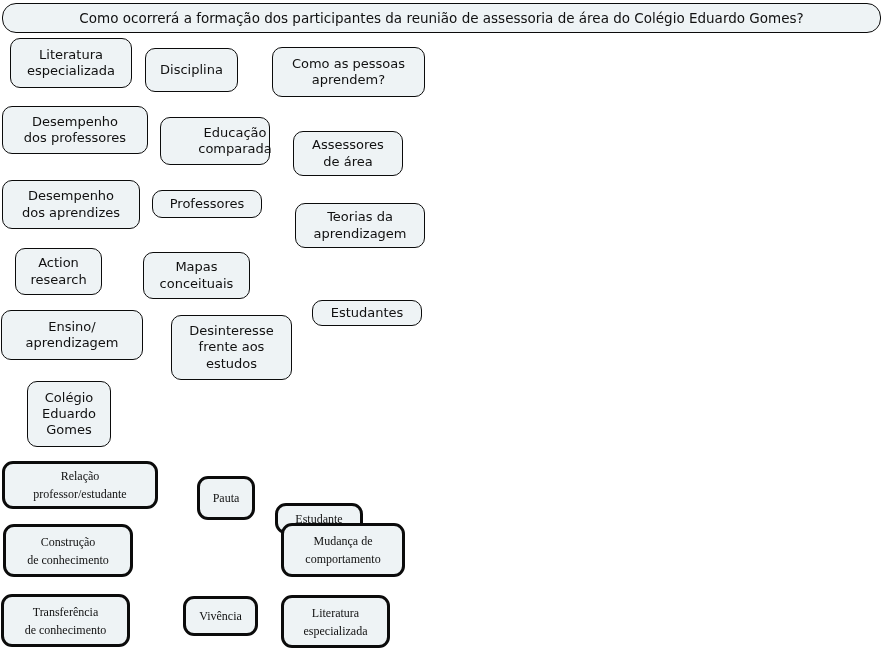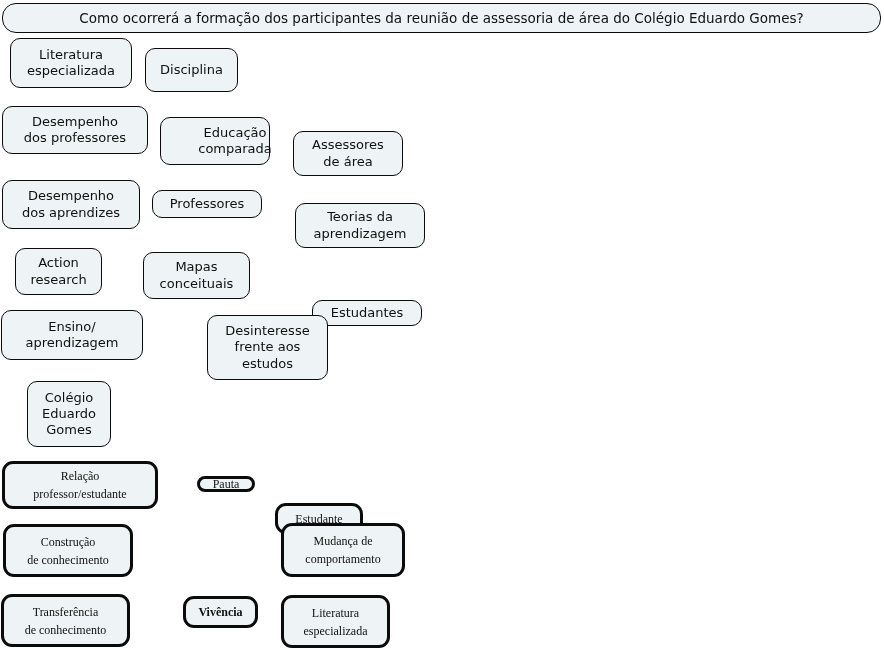--- a/index.html
+++ b/index.html
@@ -46,50 +46,52 @@
 </style>
 </head>
 <body>
 
 <div id="canvas">
   <div class="concept title" style="left: 2px; top: 3px; width: 879px; height: 30px;">Como ocorrerá a formação dos participantes da reunião de assessoria de área do Colégio Eduardo Gomes?</div>
 
 <div class="concept" style="left: 10px; top: 38px; width: 122px; height: 50px;">Literatura
 especializada</div>
     <div class="concept" style="left: 145px; top: 48px; width: 93px; height: 44px;">Disciplina</div>
+    <div class="concept" style="left: 272px; top: 47px; width: 153px; height: 50px;">Como as pessoas
+aprendem?</div>
     <div class="concept" style="left: 2px; top: 106px; width: 146px; height: 48px;">Desempenho
 dos professores</div>
     <div class="concept" style="left: 160px; top: 117px; width: 110px; height: 48px; padding-left: 44px;">Educação
 comparada</div>
     <div class="concept" style="left: 293px; top: 131px; width: 110px; height: 45px;">Assessores
 de área</div>
     <div class="concept" style="left: 2px; top: 180px; width: 138px; height: 49px;">Desempenho
 dos aprendizes</div>
     <div class="concept" style="left: 152px; top: 190px; width: 110px; height: 28px;">Professores</div>
     <div class="concept" style="left: 295px; top: 203px; width: 130px; height: 45px;">Teorias da
 aprendizagem</div>
     <div class="concept" style="left: 15px; top: 248px; width: 87px; height: 47px;">Action
 research</div>
     <div class="concept" style="left: 143px; top: 252px; width: 107px; height: 47px;">Mapas
 conceituais</div>
     <div class="concept" style="left: 312px; top: 300px; width: 110px; height: 26px;">Estudantes</div>
     <div class="concept" style="left: 1px; top: 310px; width: 142px; height: 50px;">Ensino/
 aprendizagem</div>
-    <div class="concept" style="left: 171px; top: 315px; width: 121px; height: 65px; margin-left: 36px;">Desinteresse
+    <div class="concept" style="left: 171px; top: 315px; width: 121px; height: 65px;">Desinteresse
 frente aos
 estudos</div>
     <div class="concept" style="left: 27px; top: 381px; width: 84px; height: 66px;">Colégio
 Eduardo
 Gomes</div>
     <div class="concept strong" style="left: 2px; top: 461px; width: 156px; height: 48px;">Relação
 professor/estudante</div>
-    <div class="concept strong" style="left: 197px; top: 476px; width: 58px; height: 16px;">Pauta</div>
+    <div class="concept strong" style="left: 197px; top: 476px; width: 58px; height: 44px;">Pauta</div>
     <div class="concept strong" style="left: 275px; top: 473px; width: 88px; height: 31px; margin-top: 30px;">Estudante</div>
     <div class="concept strong" style="left: 3px; top: 524px; width: 130px; height: 53px;">Construção
 de conhecimento</div>
     <div class="concept strong" style="left: 281px; top: 523px; width: 124px; height: 54px;">Mudança de
 comportamento</div>
     <div class="concept strong" style="left: 1px; top: 594px; width: 129px; height: 53px;">Transferência
 de conhecimento</div>
-    <div class="concept strong" style="left: 183px; top: 596px; width: 75px; height: 32px; font-weight: bold;">Vivência</div>
+    <div class="concept strong" style="left: 183px; top: 596px; width: 75px; height: 40px;">Vivência</div>
     <div class="concept strong" style="left: 281px; top: 595px; width: 109px; height: 53px;">Literatura
 especializada</div>
   </div>
 
 </body></html>

